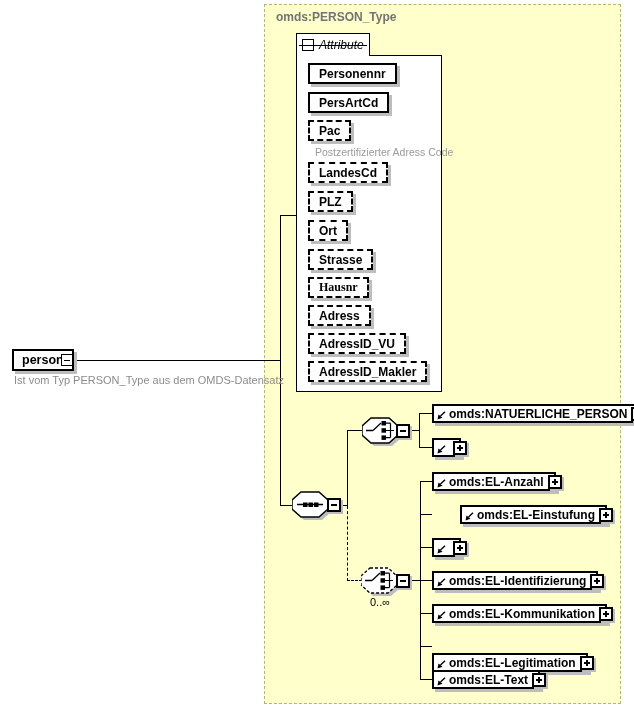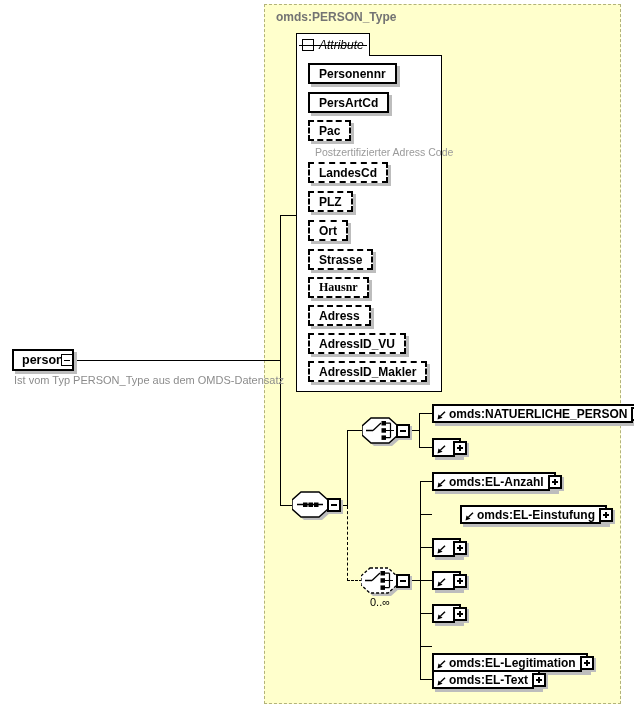--- a/index.html
+++ b/index.html
@@ -235,29 +235,31 @@
     </span>
   <span class="pm plus attach"></span>
 </div>
 <div class="abs el" style="left:432px;top:571px;">
   <span class="ref-arrow">
       <svg width="9" height="9">
         <path d="M3.5 5 L8 0.8" stroke="#000" stroke-width="1.4"></path>
         <polygon points="0.5,8.5 1.5,3.5 5.5,6.8" fill="#000"></polygon>
       </svg>
     </span>
+  <span>omds:EL-Identifizierung</span>
   <span class="pm plus attach"></span>
 </div>
 <div class="abs el" style="left:432px;top:604px;">
   <span class="ref-arrow">
       <svg width="9" height="9">
         <path d="M3.5 5 L8 0.8" stroke="#000" stroke-width="1.4"></path>
         <polygon points="0.5,8.5 1.5,3.5 5.5,6.8" fill="#000"></polygon>
       </svg>
     </span>
+  <span>omds:EL-Kommunikation</span>
   <span class="pm plus attach"></span>
 </div>
 <div class="abs el" style="left:432px;top:653px;">
   <span class="ref-arrow">
       <svg width="9" height="9">
         <path d="M3.5 5 L8 0.8" stroke="#000" stroke-width="1.4"></path>
         <polygon points="0.5,8.5 1.5,3.5 5.5,6.8" fill="#000"></polygon>
       </svg>
     </span>
   <span>omds:EL-Legitimation</span>

